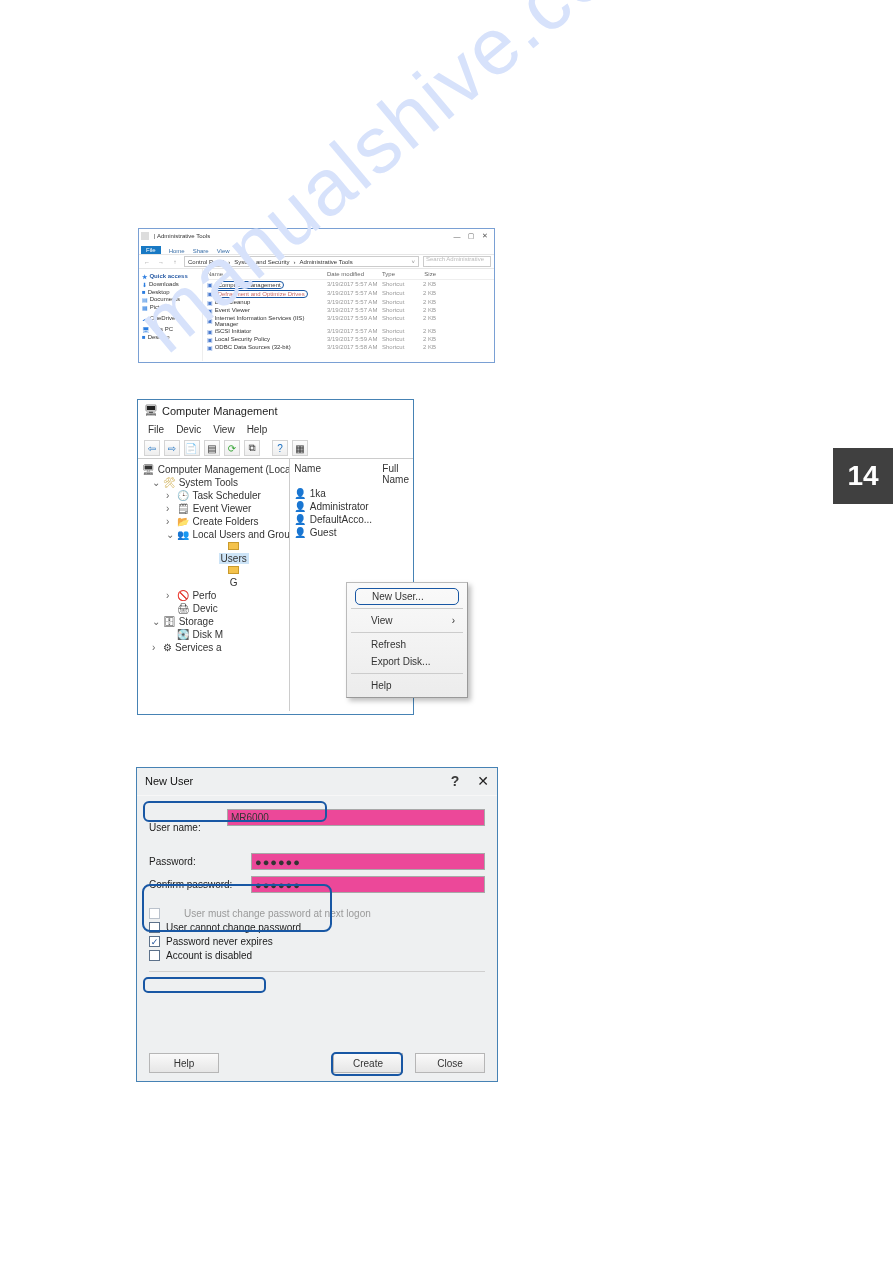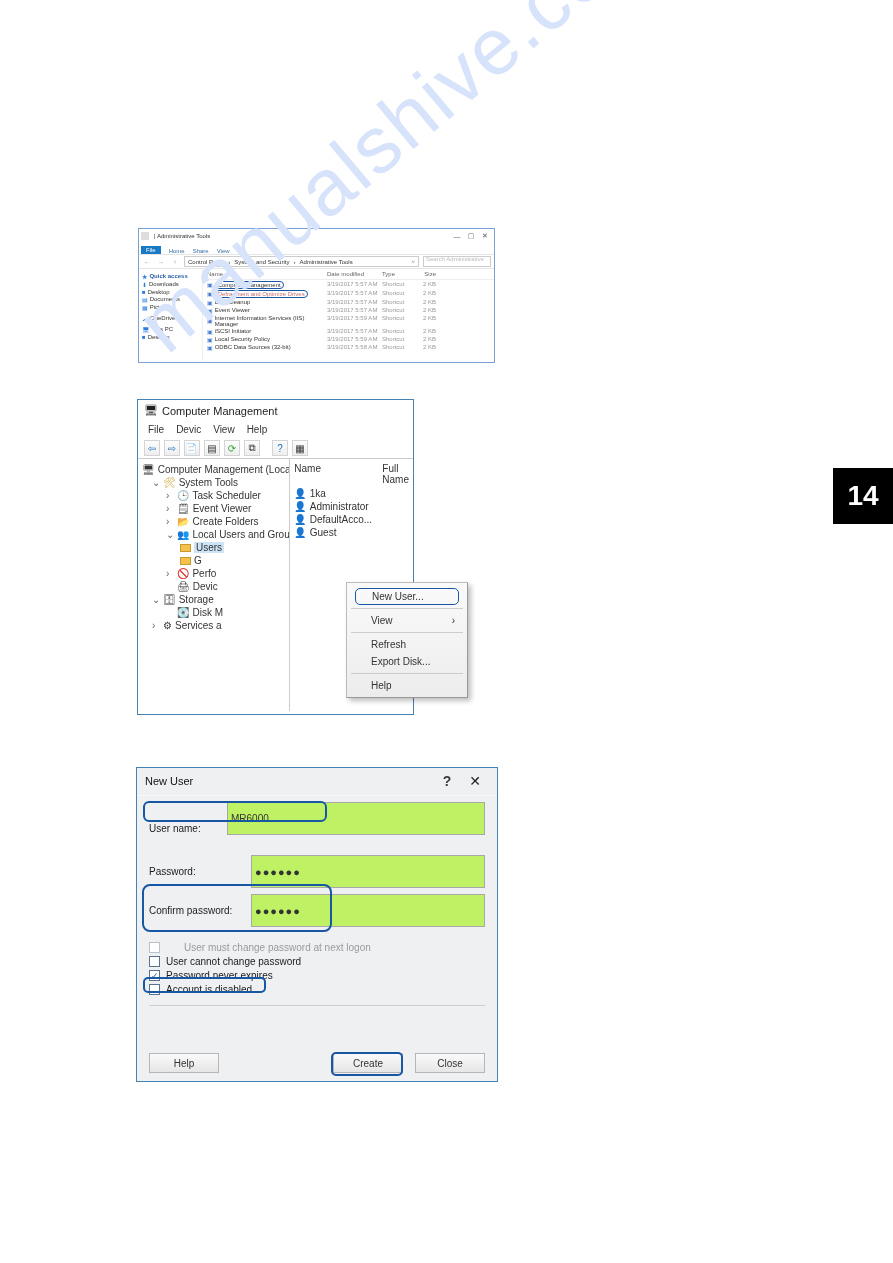--- a/index.html
+++ b/index.html
@@ -1,21 +1,21 @@
 <!DOCTYPE html>
 <html><head>
 <meta charset="utf-8">
 <style>
   * { box-sizing: border-box; font-family: "Segoe UI", Tahoma, sans-serif; }
   html, body { margin: 0; padding: 0; }
   body { width: 893px; height: 1263px; background: #fff; position: relative; font-size: 10px; color: #333; }
 
   .watermark { position: absolute; top: 300px; left: 120px; font-size: 80px; color: #d7e2fb; transform: rotate(-40deg); transform-origin: left top; pointer-events: none; z-index: 50; font-weight: 400; letter-spacing: 2px; }
 
-  .page-tab { position: absolute; top: 468px; right: 0; width: 60px; height: 56px; background: #000000; color: #fff; font-size: 28px; font-weight: bold; display: flex; align-items: center; justify-content: center; }
+  .page-tab { position: absolute; top: 448px; right: 0; width: 60px; height: 56px; background: #404040; color: #fff; font-size: 28px; font-weight: bold; display: flex; align-items: center; justify-content: center; }
 
   
   .explorer {
     position: absolute; top: 228px; left: 138px; width: 357px; height: 135px;
     border: 1px solid #7aa0d4; background: #fff; font-size: 6px;
   }
   .exp-titlebar { height: 14px; display: flex; align-items: center; padding: 0 2px; }
   .sys-btns { margin-left: auto; display: flex; }
   .sys-btn { width: 14px; height: 11px; display: flex; align-items: center; justify-content: center; font-size: 7px; color: #666; }
   .sys-btn.close { color: #555; }
@@ -44,49 +44,49 @@
     border: 1px solid #4682b4; background:#fff; font-size:10px;
   }
   .mmc-title { display:flex; align-items:center; gap:4px; padding:4px 6px; font-size:11px; color:#222; }
   .mmc-menu { display:flex; gap:12px; padding:3px 10px; font-size:10px; }
   .mmc-tb { display:flex; align-items:center; gap:4px; padding:2px 6px; border-bottom:1px solid #ccc; }
   .tb-btn { width:16px; height:16px; display:inline-flex; align-items:center; justify-content:center; border:1px solid #d4d4d4; background:linear-gradient(#fdfdfd,#eee); font-size:10px; }
   .tb-btn.blue { color:#1a6fc0; }
   .mmc-body { display:flex; height: calc(100% - 62px); }
   .mmc-tree { width:164px; padding:4px 2px 4px 4px; overflow:hidden; }
   .tnode { white-space:nowrap; padding:1px 0; display:flex; align-items:center; gap:3px; }
-  .indent1{padding-left:10px;} .indent2{padding-left:24px;} .indent3{padding-left:38px;}
+  .indent1{padding-left:10px;} .indent2{padding-left:24px;} .indent3{padding-left:38px;flex-direction:column;}
   .tnode .caret { display:inline-block; width:8px; color:#666; }
   .tnode.sel .lbl { background:#cde4f7; padding:0 2px; }
   .mmc-list { flex:1; border-left:1px solid #ccc; padding:4px; }
   .ml-cols { display:flex; font-size:10px; color:#333; padding-bottom:2px; }
   .ml-cols .mc1{width:88px;} .ml-cols .mc2{flex:1;}
   .ml-row { display:flex; align-items:center; gap:3px; font-size:10px; padding:1px 0; }
   .ctxmenu {
     position:absolute; top:582px; left:346px; width:122px; background:linear-gradient(#fafafa,#ececec);
     border:1px solid #bbb; border-right-color:#999; border-bottom-color:#999; box-shadow:3px 3px 5px rgba(0,0,0,.25);
     padding:3px 2px; font-size:10px;
   }
   .ctxmenu .ci { padding:3px 10px 3px 22px; }
   .ctxmenu .sep { height:1px; background:#ccc; margin:3px 2px; }
   .ctxmenu .hl { border:1.5px solid #1857a4; border-radius:5px; margin:2px 6px; padding:2px 4px 2px 16px; }
 
   
   .dlg {
     position:absolute; top:767px; left:136px; width:362px; height:315px;
     border:1px solid #4682b4; background:#eef0f1; font-size:10px;
   }
-  .dlg-title { display:flex; align-items:center; padding:5px 16px 6px 8px; font-size:11px; color:#111; border-bottom:1px solid #f7f7f7; }
+  .dlg-title { display:flex; align-items:center; padding:5px 8px 6px 8px; font-size:11px; color:#111; border-bottom:1px solid #f7f7f7; }
   .dlg-title .spacer{flex:1;}
   .dlg-title .q { font-size:14px; font-weight:bold; color:#3a3a3a; margin-right:18px; }
   .dlg-title .x { font-size:14px; color:#222; }
   .dlg-body { padding:6px 12px; }
   .frow { display:flex; align-items:center; margin-bottom:6px; }
   .flabel { width:78px; color:#1b1b1b;margin-top:20px; }
-  .fin { flex:1; height:33px; border:1px solid #a8a8a8; background:#bef264; padding:0 3px; font-size:10px; display:flex; align-items:center; }
+  .fin { flex:1; height:17px; border:1px solid #a8a8a8; background:#ec4899; padding:0 3px; font-size:10px; display:flex; align-items:center; }
   .hlbox { position:absolute; border:2px solid #1857a4; border-radius:6px; pointer-events:none; }
   .hlbox.user { top:801px; left:143px; width:184px; height:21px; }
   .hlbox.pw   { top:884px; left:142px; width:190px; height:48px; border-radius:8px; }
   .hlbox.pne  { top:977px; left:143px; width:123px; height:16px; border-radius:5px; }
   .hlbox.create{ top:1052px; left:331px; width:72px; height:24px; border-radius:5px; border-width:2.5px; }
   .plabel { width:102px; color:#1b1b1b; }
   .dots { font-size:11px; letter-spacing:1px; }
   .chkrow { display:flex; align-items:center; gap:6px; margin:3px 0; color:#1b1b1b; }
   .chkrow.disabled { color:#9a9a9a;gap:24px; }
   .chk { width:11px; height:11px; border:1px solid #5c718a; background:#fff; display:inline-flex; align-items:center; justify-content:center; font-size:9px; color:#1a4f9a; }

